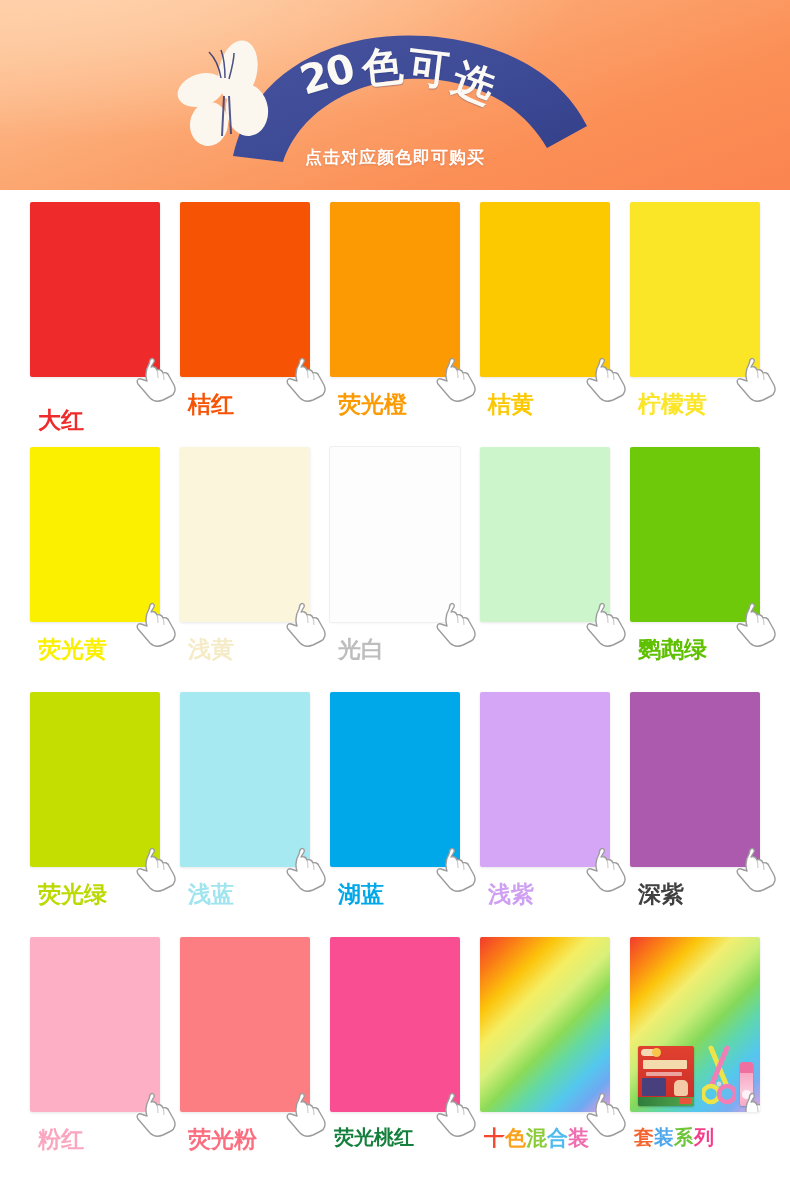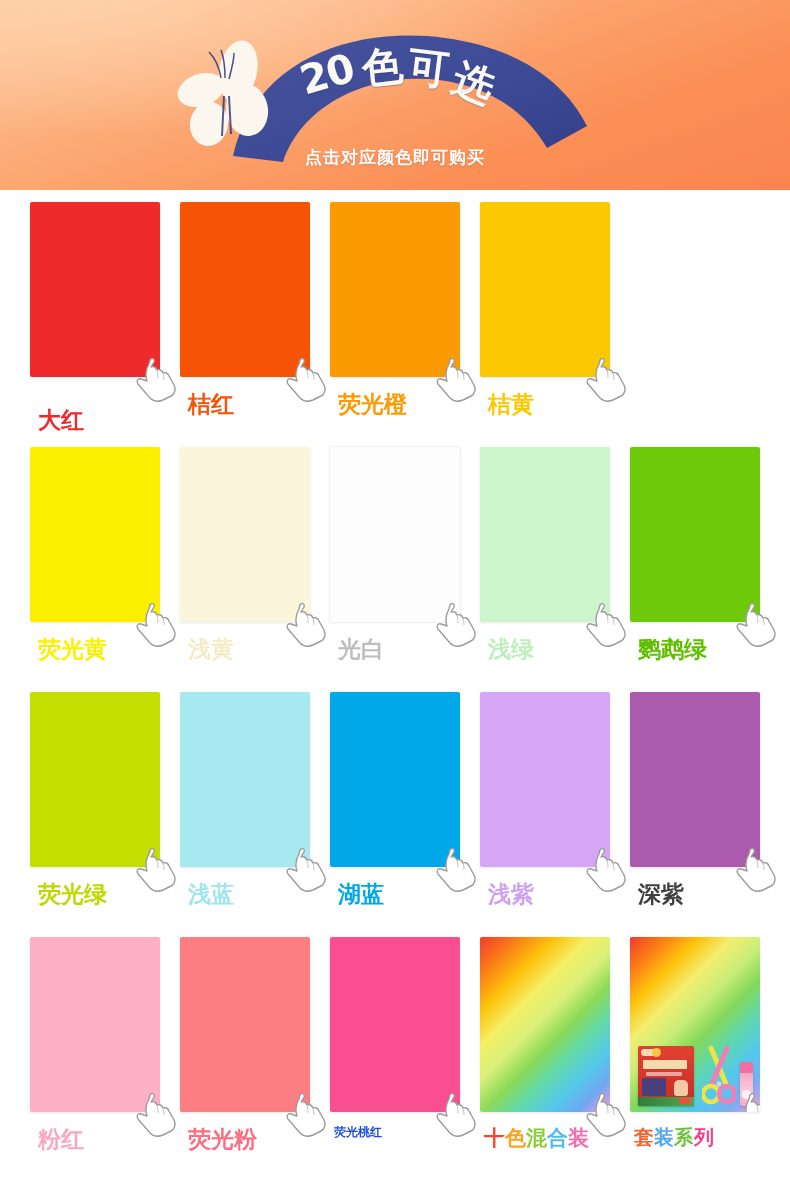--- a/index.html
+++ b/index.html
@@ -229,20 +229,31 @@
           <div class="chip" style="background: rgb(252, 200, 0);">
 <svg class="hand" viewBox="0 0 42 46">
   <path d="M13 7 C 10 12 9 18 11 24 L 5 22 C 2 21 0 24 2 27 L 14 41 C 17 44 22 45 27 43
            L 35 39 C 39 37 40 32 38 28 L 33 19 C 32 16 29 15 27 16 C 26 13 23 12 21 13
            C 20 10 17 9 15 10 L 18 5 C 19 2 16 0 14 3 Z" fill="#FFFFFF" stroke="#9C9C9C" stroke-width="1.4" stroke-linejoin="round"></path>
   <path d="M21 13 C 22 16 22 19 22 21 M27 16 C 28 19 28 21 28 23" fill="none" stroke="#C8C8C8" stroke-width="1.1"></path>
 </svg>
           </div>
           <div class="label" style="color: rgb(252, 200, 0);">桔黄</div>
         </div>
+        <div class="swatch">
+          <div class="chip" style="background: rgb(250, 229, 38);">
+<svg class="hand" viewBox="0 0 42 46">
+  <path d="M13 7 C 10 12 9 18 11 24 L 5 22 C 2 21 0 24 2 27 L 14 41 C 17 44 22 45 27 43
+           L 35 39 C 39 37 40 32 38 28 L 33 19 C 32 16 29 15 27 16 C 26 13 23 12 21 13
+           C 20 10 17 9 15 10 L 18 5 C 19 2 16 0 14 3 Z" fill="#FFFFFF" stroke="#9C9C9C" stroke-width="1.4" stroke-linejoin="round"></path>
+  <path d="M21 13 C 22 16 22 19 22 21 M27 16 C 28 19 28 21 28 23" fill="none" stroke="#C8C8C8" stroke-width="1.1"></path>
+</svg>
+          </div>
+          <div class="label" style="color: rgb(250, 229, 38);">柠檬黄</div>
+        </div>
       </div>
       <div class="row">
         <div class="swatch">
           <div class="chip" style="background: rgb(250, 240, 0);">
 <svg class="hand" viewBox="0 0 42 46">
   <path d="M13 7 C 10 12 9 18 11 24 L 5 22 C 2 21 0 24 2 27 L 14 41 C 17 44 22 45 27 43
            L 35 39 C 39 37 40 32 38 28 L 33 19 C 32 16 29 15 27 16 C 26 13 23 12 21 13
            C 20 10 17 9 15 10 L 18 5 C 19 2 16 0 14 3 Z" fill="#FFFFFF" stroke="#9C9C9C" stroke-width="1.4" stroke-linejoin="round"></path>
   <path d="M21 13 C 22 16 22 19 22 21 M27 16 C 28 19 28 21 28 23" fill="none" stroke="#C8C8C8" stroke-width="1.1"></path>
 </svg>
@@ -273,21 +284,20 @@
         </div>
         <div class="swatch">
           <div class="chip" style="background: rgb(204, 245, 204);">
 <svg class="hand" viewBox="0 0 42 46">
   <path d="M13 7 C 10 12 9 18 11 24 L 5 22 C 2 21 0 24 2 27 L 14 41 C 17 44 22 45 27 43
            L 35 39 C 39 37 40 32 38 28 L 33 19 C 32 16 29 15 27 16 C 26 13 23 12 21 13
            C 20 10 17 9 15 10 L 18 5 C 19 2 16 0 14 3 Z" fill="#FFFFFF" stroke="#9C9C9C" stroke-width="1.4" stroke-linejoin="round"></path>
   <path d="M21 13 C 22 16 22 19 22 21 M27 16 C 28 19 28 21 28 23" fill="none" stroke="#C8C8C8" stroke-width="1.1"></path>
 </svg>
           </div>
-          <div class="label" style="color: rgb(189, 239, 189);">浅绿</div>
         </div>
         <div class="swatch">
           <div class="chip" style="background: rgb(111, 201, 11);">
 <svg class="hand" viewBox="0 0 42 46">
   <path d="M13 7 C 10 12 9 18 11 24 L 5 22 C 2 21 0 24 2 27 L 14 41 C 17 44 22 45 27 43
            L 35 39 C 39 37 40 32 38 28 L 33 19 C 32 16 29 15 27 16 C 26 13 23 12 21 13
            C 20 10 17 9 15 10 L 18 5 C 19 2 16 0 14 3 Z" fill="#FFFFFF" stroke="#9C9C9C" stroke-width="1.4" stroke-linejoin="round"></path>
   <path d="M21 13 C 22 16 22 19 22 21 M27 16 C 28 19 28 21 28 23" fill="none" stroke="#C8C8C8" stroke-width="1.1"></path>
 </svg>
           </div>
@@ -376,21 +386,21 @@
         </div>
         <div class="swatch">
           <div class="chip" style="background: rgb(250, 78, 146);">
 <svg class="hand" viewBox="0 0 42 46">
   <path d="M13 7 C 10 12 9 18 11 24 L 5 22 C 2 21 0 24 2 27 L 14 41 C 17 44 22 45 27 43
            L 35 39 C 39 37 40 32 38 28 L 33 19 C 32 16 29 15 27 16 C 26 13 23 12 21 13
            C 20 10 17 9 15 10 L 18 5 C 19 2 16 0 14 3 Z" fill="#FFFFFF" stroke="#9C9C9C" stroke-width="1.4" stroke-linejoin="round"></path>
   <path d="M21 13 C 22 16 22 19 22 21 M27 16 C 28 19 28 21 28 23" fill="none" stroke="#C8C8C8" stroke-width="1.1"></path>
 </svg>
           </div>
-          <div class="label" style="color: #1d4ed8; font-size: 12px; padding-left: 4px;">荧光桃红</div>
+          <div class="label" style="color: #15803d; font-size: 20px; padding-left: 4px;">荧光桃红</div>
         </div>
         <div class="swatch">
           <div class="chip rainbow">
 <svg class="hand" viewBox="0 0 42 46">
   <path d="M13 7 C 10 12 9 18 11 24 L 5 22 C 2 21 0 24 2 27 L 14 41 C 17 44 22 45 27 43
            L 35 39 C 39 37 40 32 38 28 L 33 19 C 32 16 29 15 27 16 C 26 13 23 12 21 13
            C 20 10 17 9 15 10 L 18 5 C 19 2 16 0 14 3 Z" fill="#FFFFFF" stroke="#9C9C9C" stroke-width="1.4" stroke-linejoin="round"></path>
   <path d="M21 13 C 22 16 22 19 22 21 M27 16 C 28 19 28 21 28 23" fill="none" stroke="#C8C8C8" stroke-width="1.1"></path>
 </svg>
           </div>

